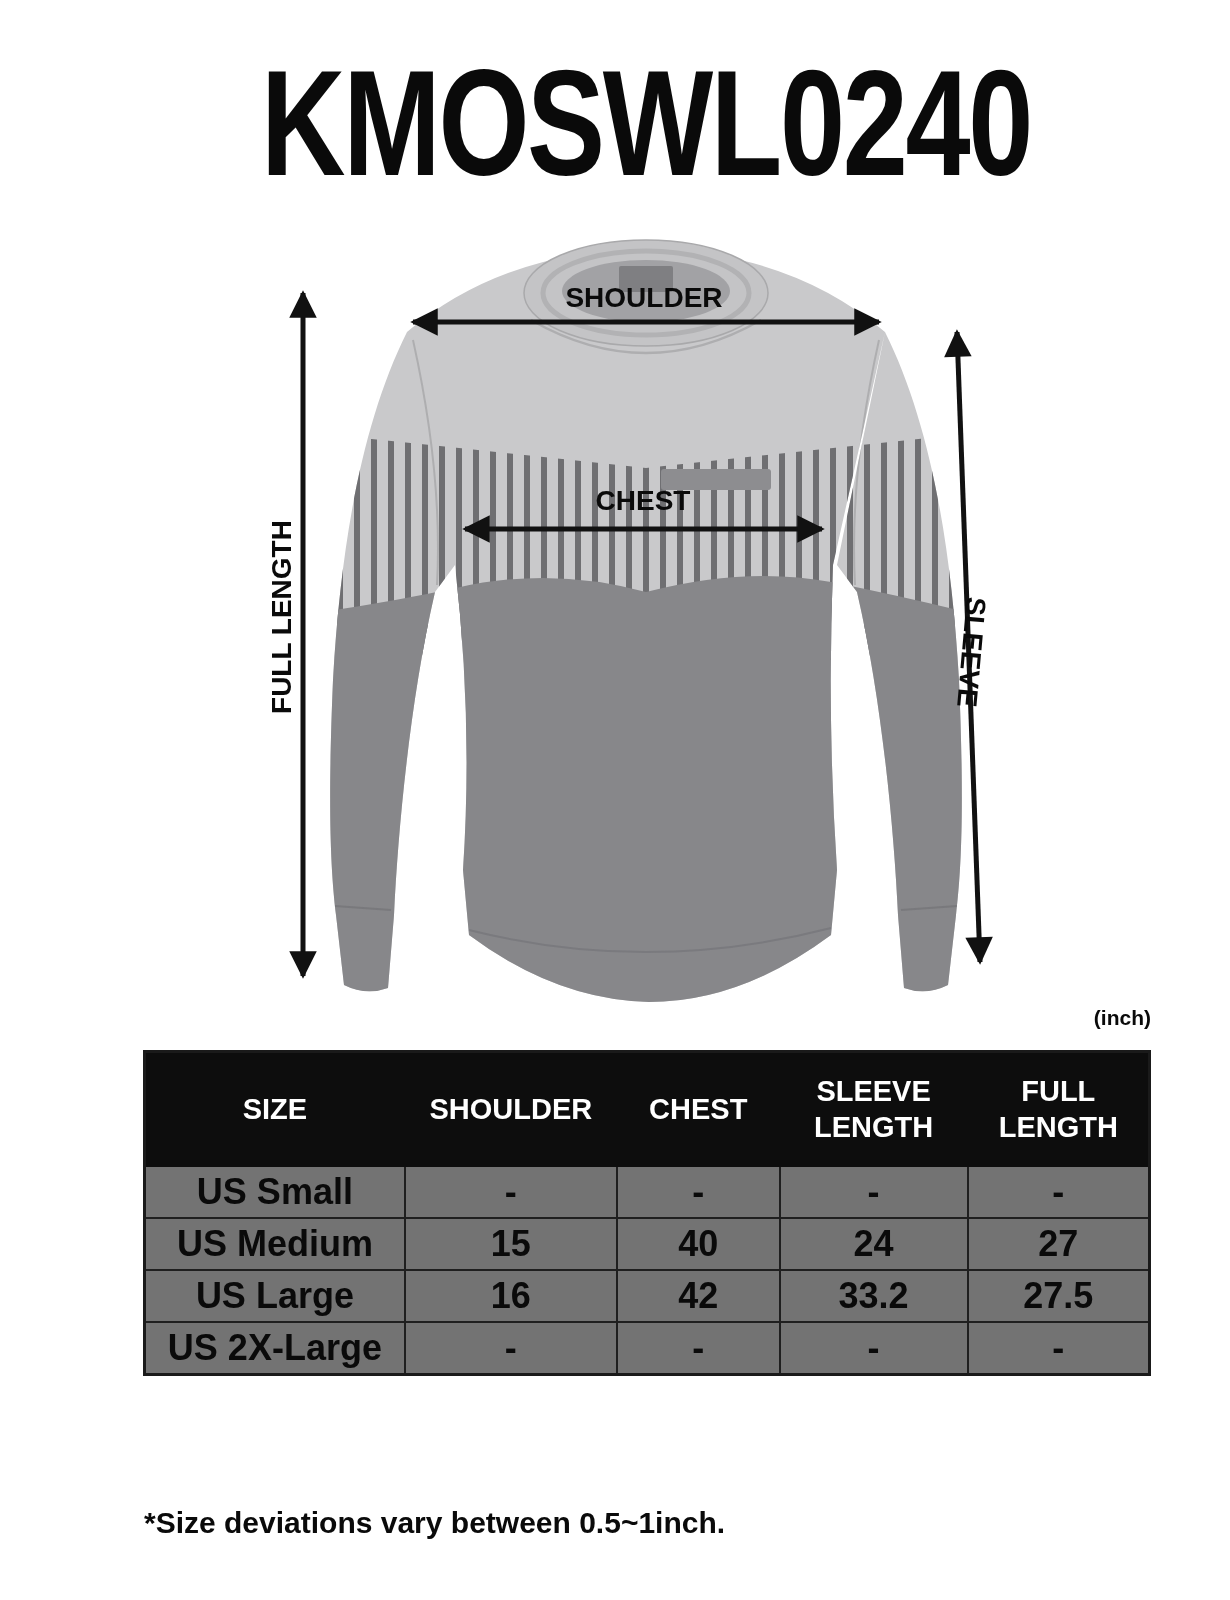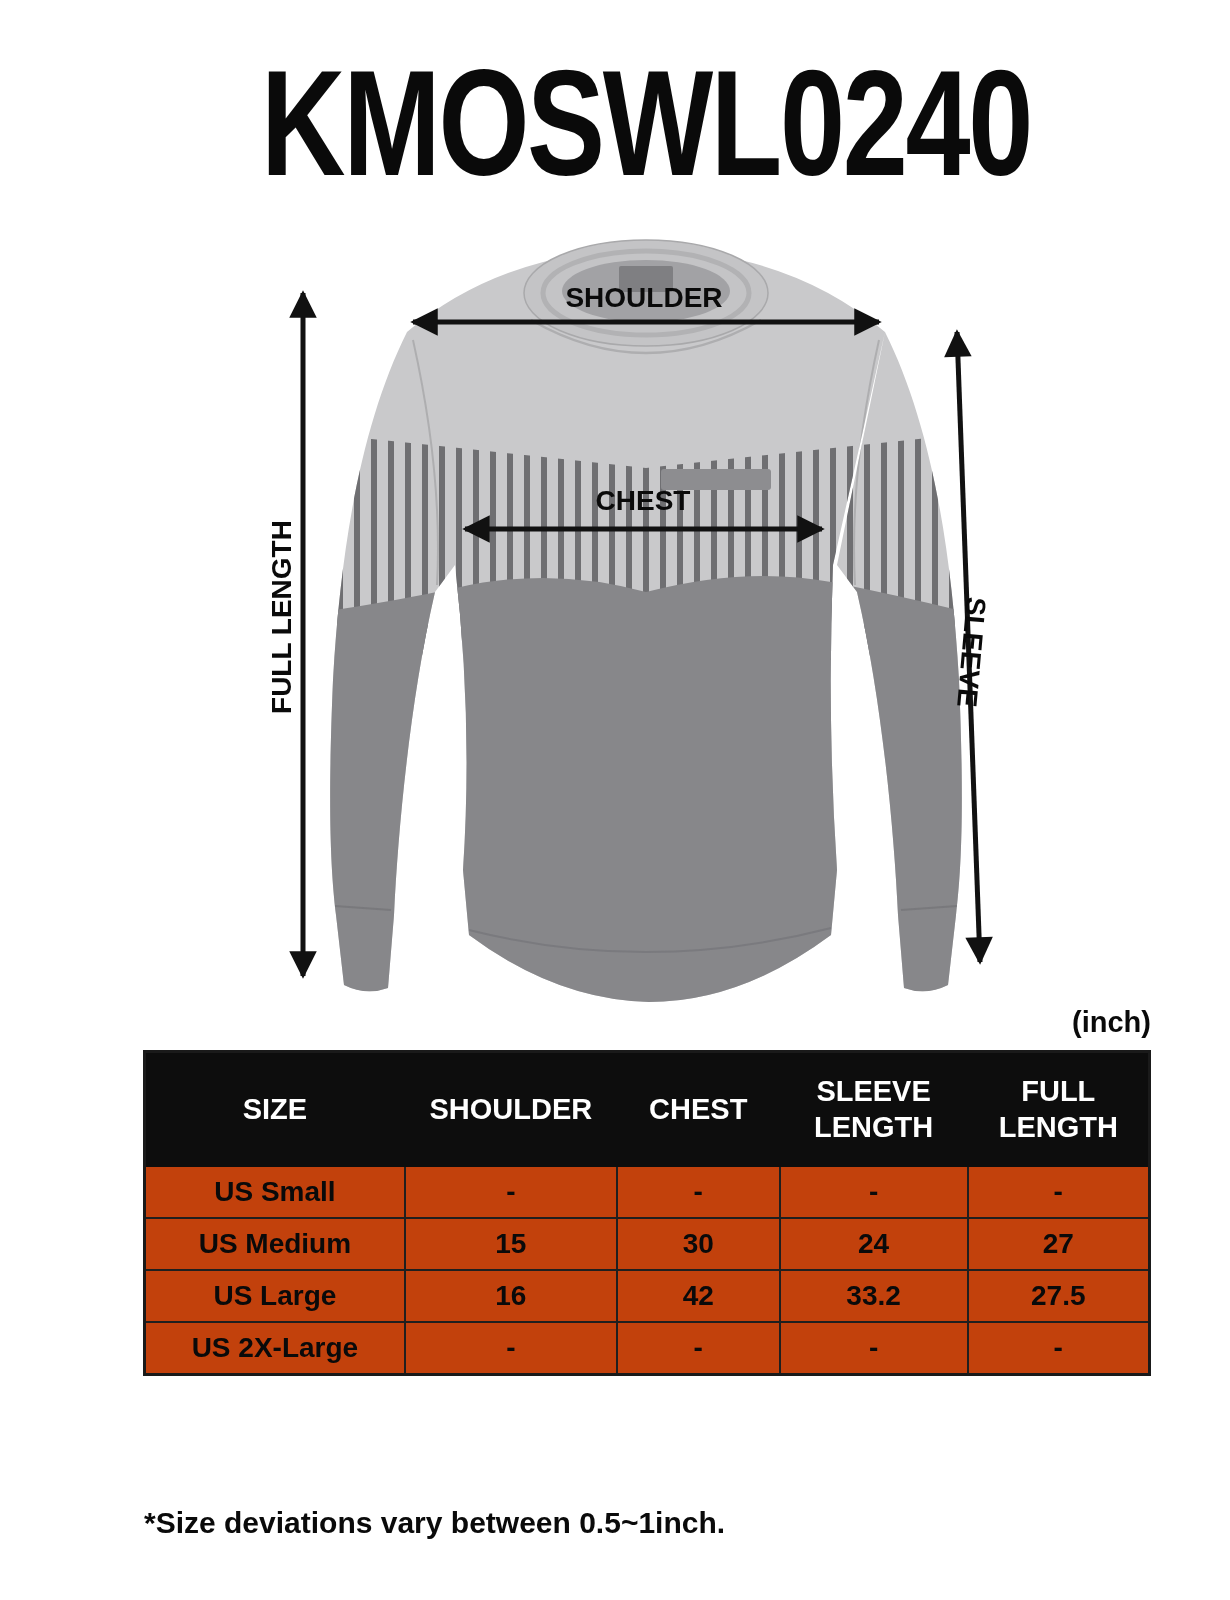--- a/index.html
+++ b/index.html
@@ -28,21 +28,21 @@
     position:absolute;
     font-size:28px; font-weight:bold; color:#0a0a0a;
     white-space:nowrap;
     transform:translate(-50%,-50%);
   }
   .dim-label.rot-left{transform:translate(-50%,-50%) rotate(-90deg);}
   .dim-label.rot-right{transform:translate(-50%,-50%) rotate(95deg);}
   
   .units{
     position:absolute; top:1006px; left:113px; width:1007px;
-    text-align:right; font-size:29px; font-weight:bold;
+    text-align:right; font-size:21px; font-weight:bold;
   }
   
   table.size-table{
     position:absolute; top:1050px; left:112px;
     width:1008px;
     border-collapse:collapse;
     table-layout:fixed;
     font-weight:bold;
   }
   table.size-table th, table.size-table td{
@@ -50,21 +50,21 @@
     text-align:center; vertical-align:middle;
     padding:0;
   }
   table.size-table{border:3px solid #1a1a1a;}
   table.size-table thead th{
     background:#0d0d0d; color:#ffffff;
     height:112px; font-size:29px; line-height:1.25;
     border-color:#0d0d0d;
   }
   table.size-table tbody td{
-    height:50px; font-size:28px; background:#c2410c;
+    height:50px; font-size:36px; background:#737373;
   }
   
   .footnote{
     position:absolute; top:1506px; left:113px; width:1007px;
     text-align:left; font-size:30px; font-weight:bold;
   }
 </style>
 </head>
 <body>
 
@@ -162,21 +162,21 @@
       <tr>
         <td>US Small</td>
         <td>-</td>
         <td>-</td>
         <td>-</td>
         <td>-</td>
       </tr>
       <tr>
         <td>US Medium</td>
         <td>15</td>
-        <td>30</td>
+        <td>40</td>
         <td>24</td>
         <td>27</td>
       </tr>
       <tr>
         <td>US Large</td>
         <td>16</td>
         <td>42</td>
         <td>33.2</td>
         <td>27.5</td>
       </tr>

